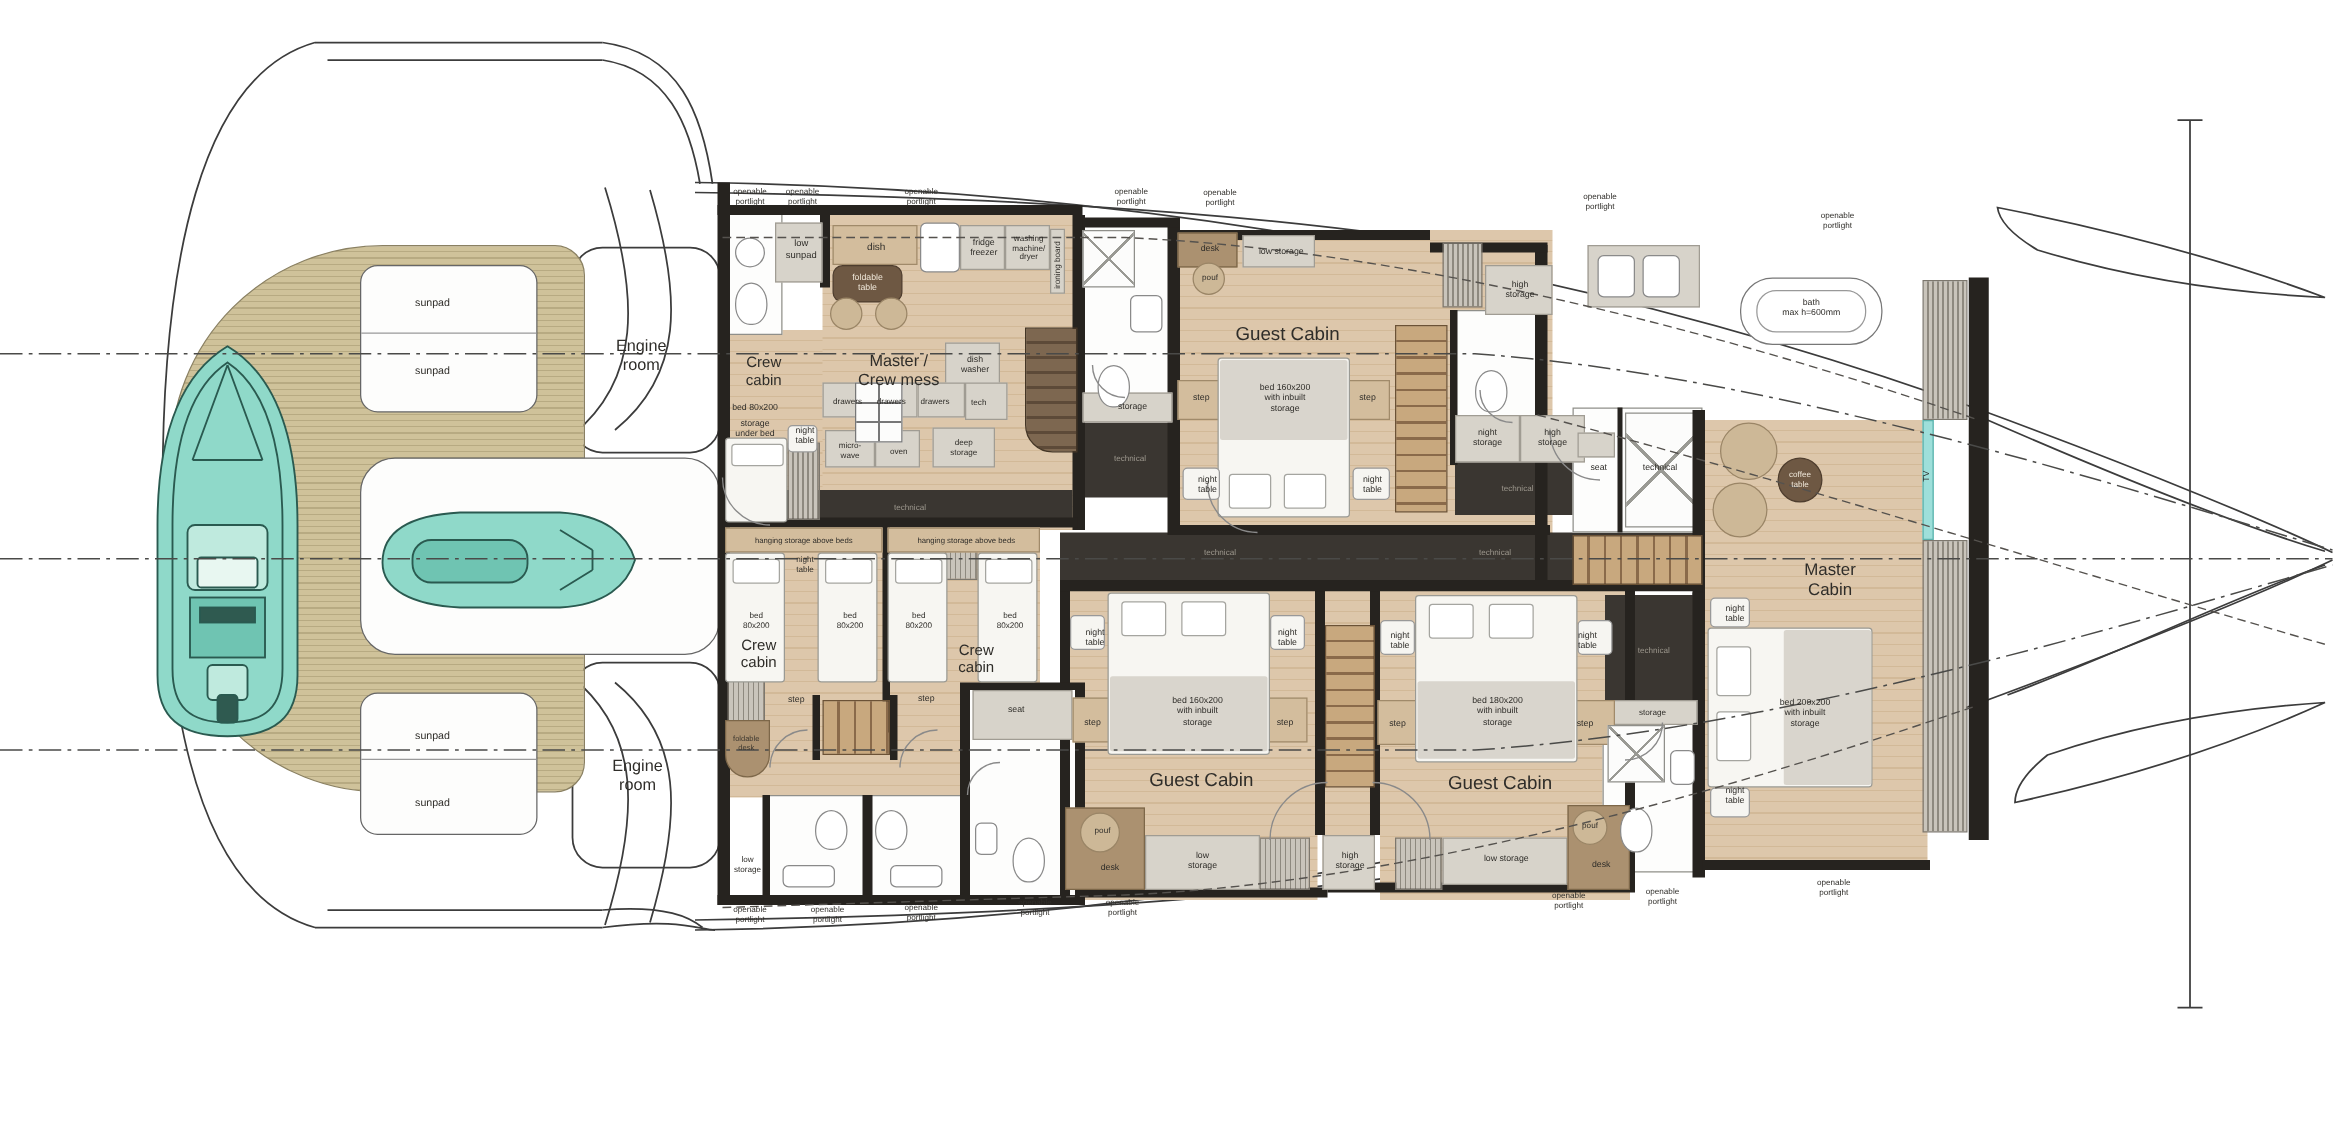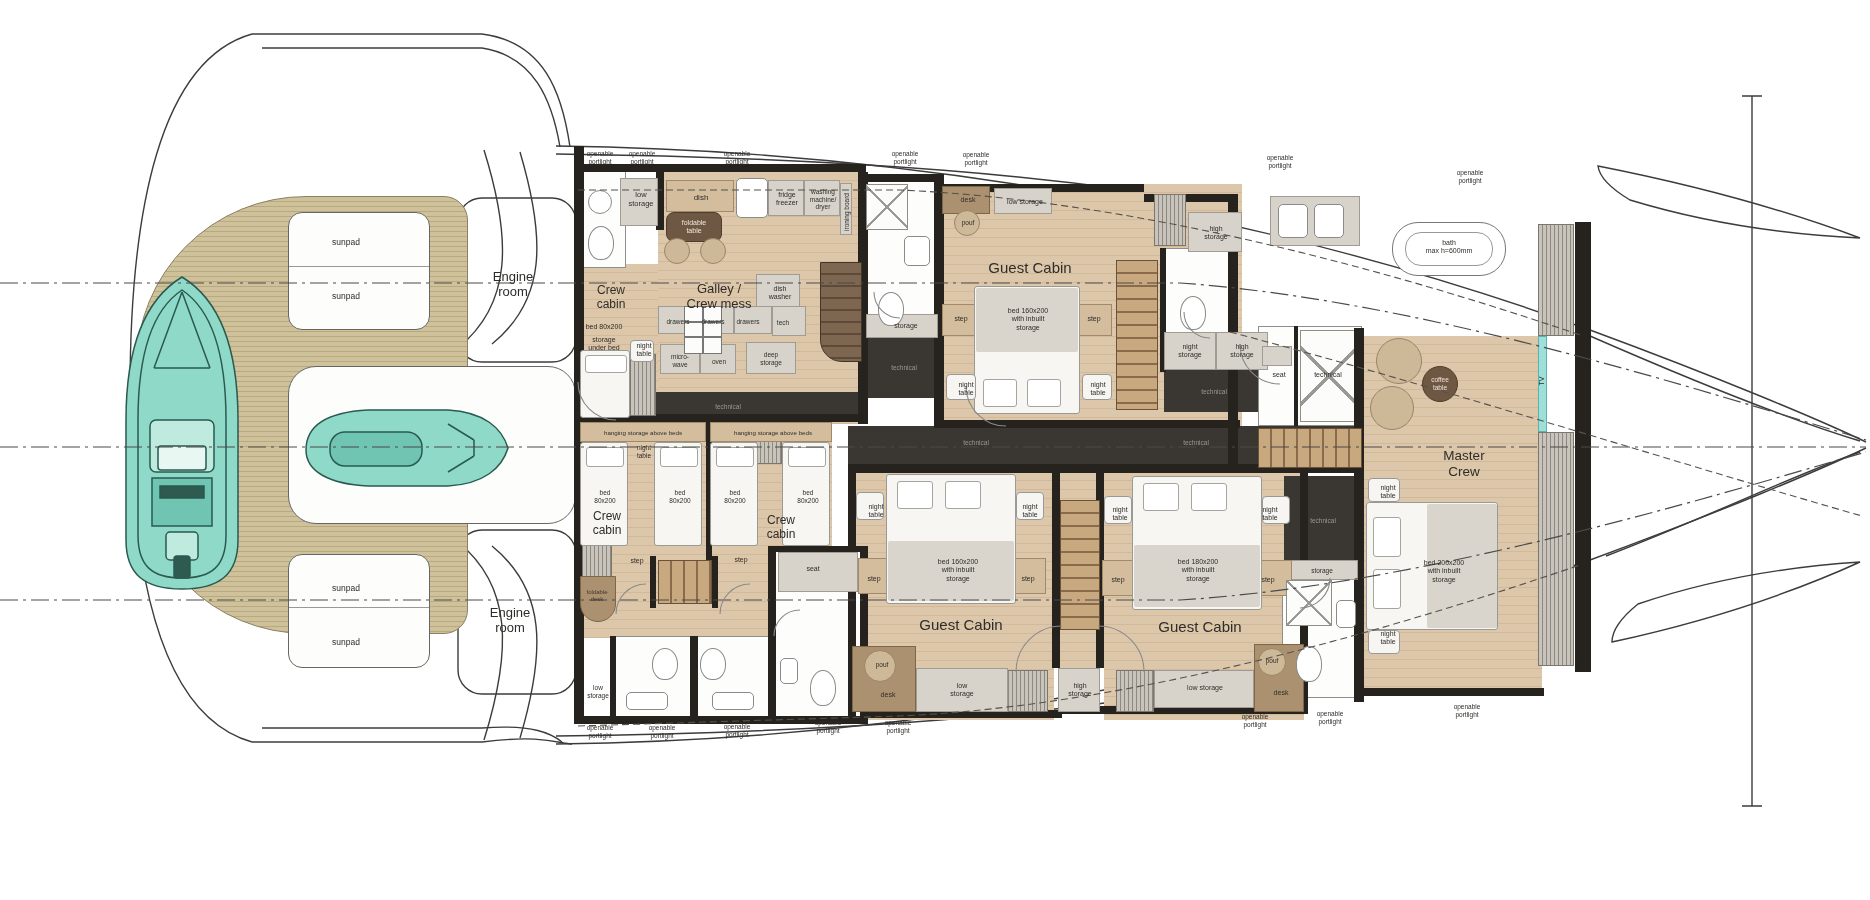--- a/index.html
+++ b/index.html
@@ -313,38 +313,38 @@
   <div id="labels" style="position:absolute;left:0;top:0;width:100%;height:100%;z-index:40">
       <div class="lbl" style="left: 513px; top: 284px; font-size: 13px;">Engine
 room</div>
       <div class="lbl" style="left: 510px; top: 620px; font-size: 13px;">Engine
 room</div>
       <div class="lbl" style="left: 346px; top: 242px; font-size: 8.5px;">sunpad</div>
       <div class="lbl" style="left: 346px; top: 296px; font-size: 8.5px;">sunpad</div>
       <div class="lbl" style="left: 346px; top: 588px; font-size: 8.5px;">sunpad</div>
       <div class="lbl" style="left: 346px; top: 642px; font-size: 8.5px;">sunpad</div>
       <div class="lbl" style="left: 641px; top: 200px; font-size: 7.5px;">low
-storage</div>
+sunpad</div>
       <div class="lbl" style="left: 611px; top: 297px; font-size: 12px;">Crew
 cabin</div>
       <div class="lbl" style="left: 604px; top: 327px; font-size: 7px;">bed 80x200</div>
       <div class="lbl" style="left: 604px; top: 344px; font-size: 7px;">storage
 under bed</div>
       <div class="lbl" style="left: 644px; top: 350px; font-size: 7px;">night
 table</div>
       <div class="lbl" style="left: 701px; top: 198px; font-size: 8px;">dish</div>
       <div class="lbl" style="left: 694px; top: 227px; font-size: 7px; color: rgb(239, 231, 217);">foldable
 table</div>
       <div class="lbl" style="left: 787px; top: 199px; font-size: 7px;">fridge
 freezer</div>
       <div class="lbl" style="left: 823px; top: 199px; font-size: 6.5px;">washing
 machine/
 dryer</div>
       <div class="lbl rot" style="left: 847px; top: 212px; font-size: 6.5px;">ironing board</div>
-      <div class="lbl" style="left: 719px; top: 296px; font-size: 13px;">Galley /
+      <div class="lbl" style="left: 719px; top: 296px; font-size: 13px;">Master /
 Crew mess</div>
       <div class="lbl" style="left: 780px; top: 293px; font-size: 7px;">dish
 washer</div>
       <div class="lbl" style="left: 678px; top: 322px; font-size: 6.5px;">drawers</div>
       <div class="lbl" style="left: 713px; top: 322px; font-size: 6.5px;">drawers</div>
       <div class="lbl" style="left: 748px; top: 322px; font-size: 6.5px;">drawers</div>
       <div class="lbl" style="left: 783px; top: 323px; font-size: 6.5px;">tech</div>
       <div class="lbl" style="left: 680px; top: 361px; font-size: 6.5px;">micro-
 wave</div>
       <div class="lbl" style="left: 719px; top: 362px; font-size: 6.5px;">oven</div>
@@ -376,21 +376,21 @@
       <div class="lbl" style="left: 1328px; top: 375px; font-size: 7px;">technical</div>
       <div class="lbl" style="left: 1214px; top: 392px; font-size: 6.5px; color: rgb(155, 150, 140);">technical</div>
       <div class="lbl" style="left: 976px; top: 443px; font-size: 6.5px; color: rgb(155, 150, 140);">technical</div>
       <div class="lbl" style="left: 1196px; top: 443px; font-size: 6.5px; color: rgb(155, 150, 140);">technical</div>
       <div class="lbl" style="left: 1449px; top: 247px; font-size: 7px;">bath
 max h=600mm</div>
       <div class="lbl" style="left: 1440px; top: 384px; font-size: 6.5px; color: rgb(239, 231, 217);">coffee
 table</div>
       <div class="lbl rot" style="left: 1542px; top: 381px; font-size: 7px;">TV</div>
       <div class="lbl" style="left: 1464px; top: 464px; font-size: 13.5px;">Master
-Crew</div>
+Cabin</div>
       <div class="lbl" style="left: 1388px; top: 492px; font-size: 7px;">night
 table</div>
       <div class="lbl" style="left: 1444px; top: 571px; font-size: 7px;">bed 200x200
 with inbuilt
 storage</div>
       <div class="lbl" style="left: 1388px; top: 638px; font-size: 7px;">night
 table</div>
       <div class="lbl" style="left: 1323px; top: 521px; font-size: 6.5px; color: rgb(155, 150, 140);">technical</div>
       <div class="lbl" style="left: 1322px; top: 571px; font-size: 6.5px;">storage</div>
       <div class="lbl" style="left: 643px; top: 433px; font-size: 6.2px;">hanging storage above beds</div>

